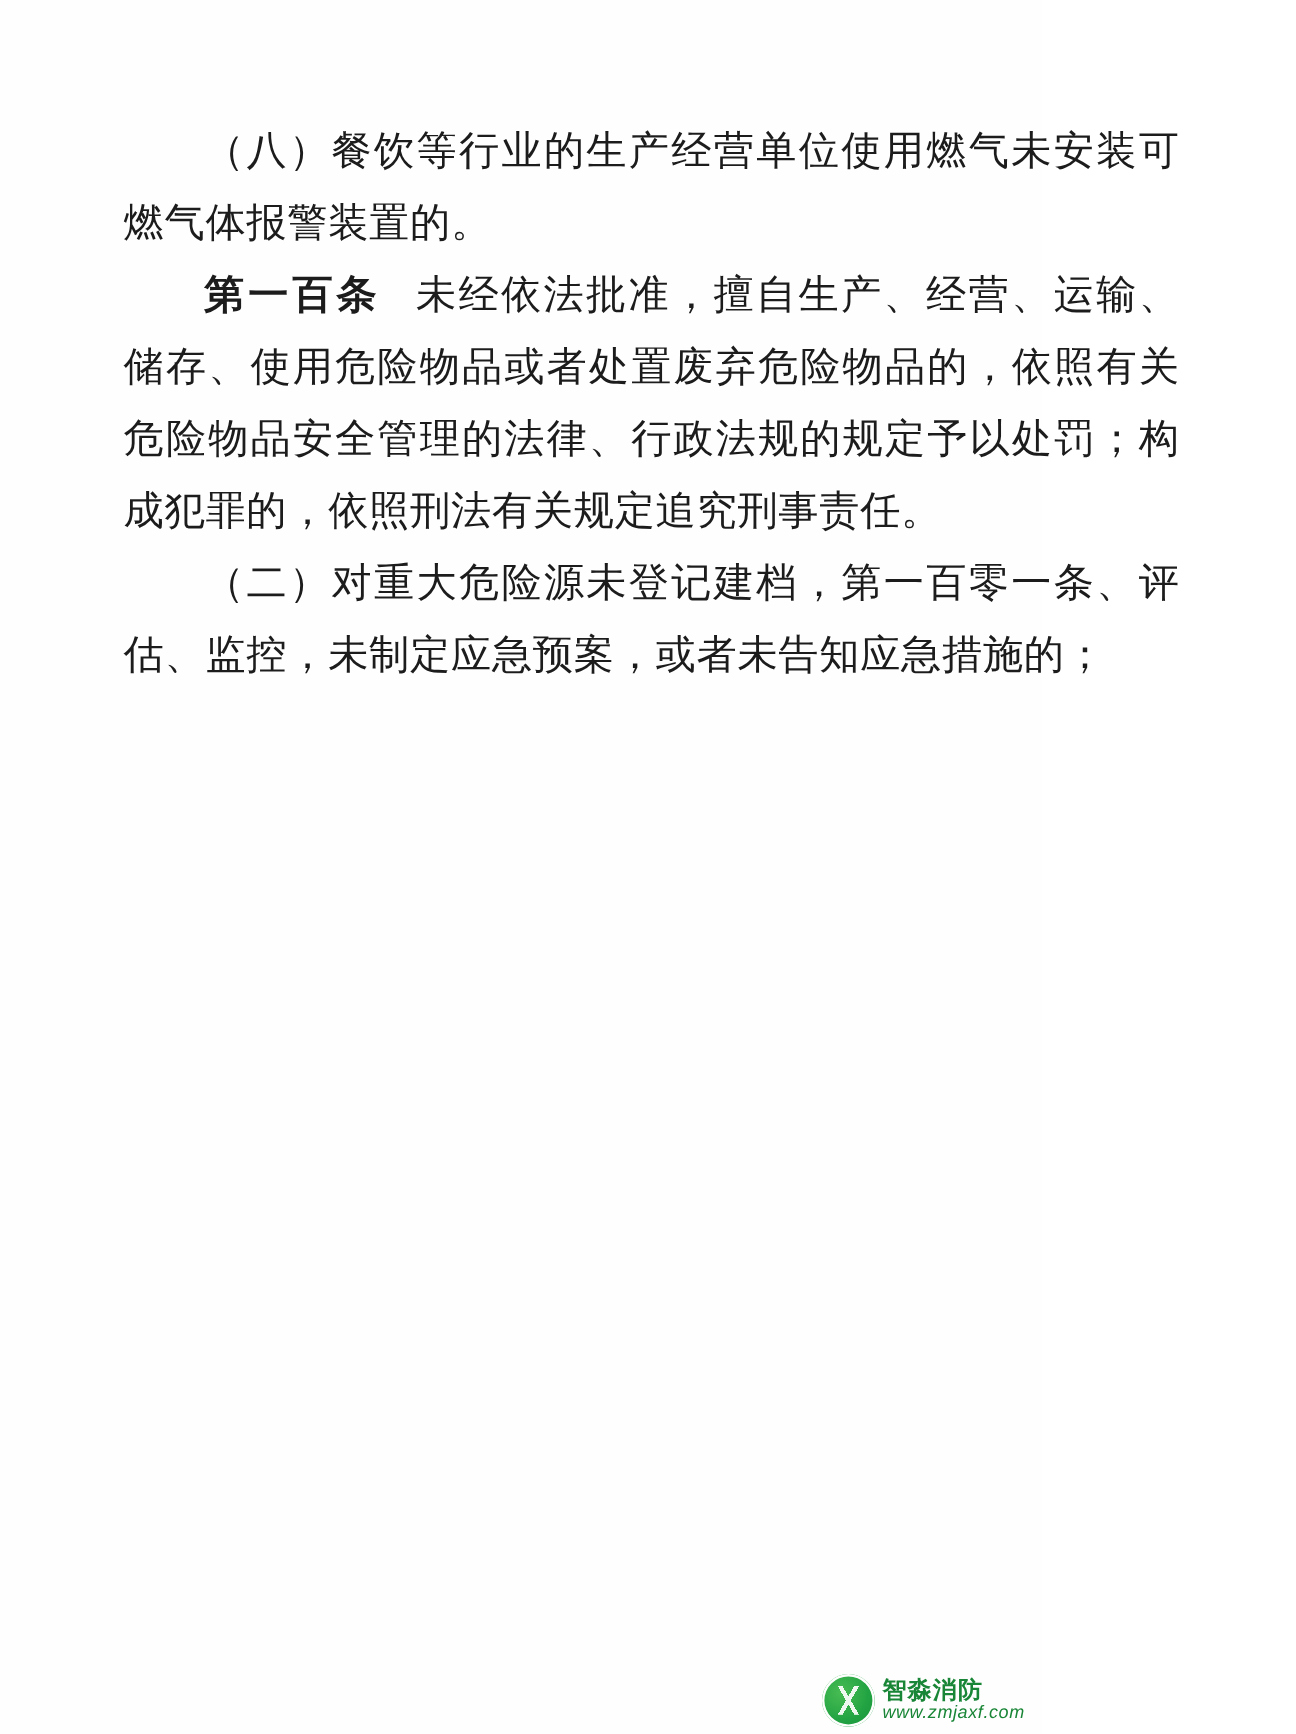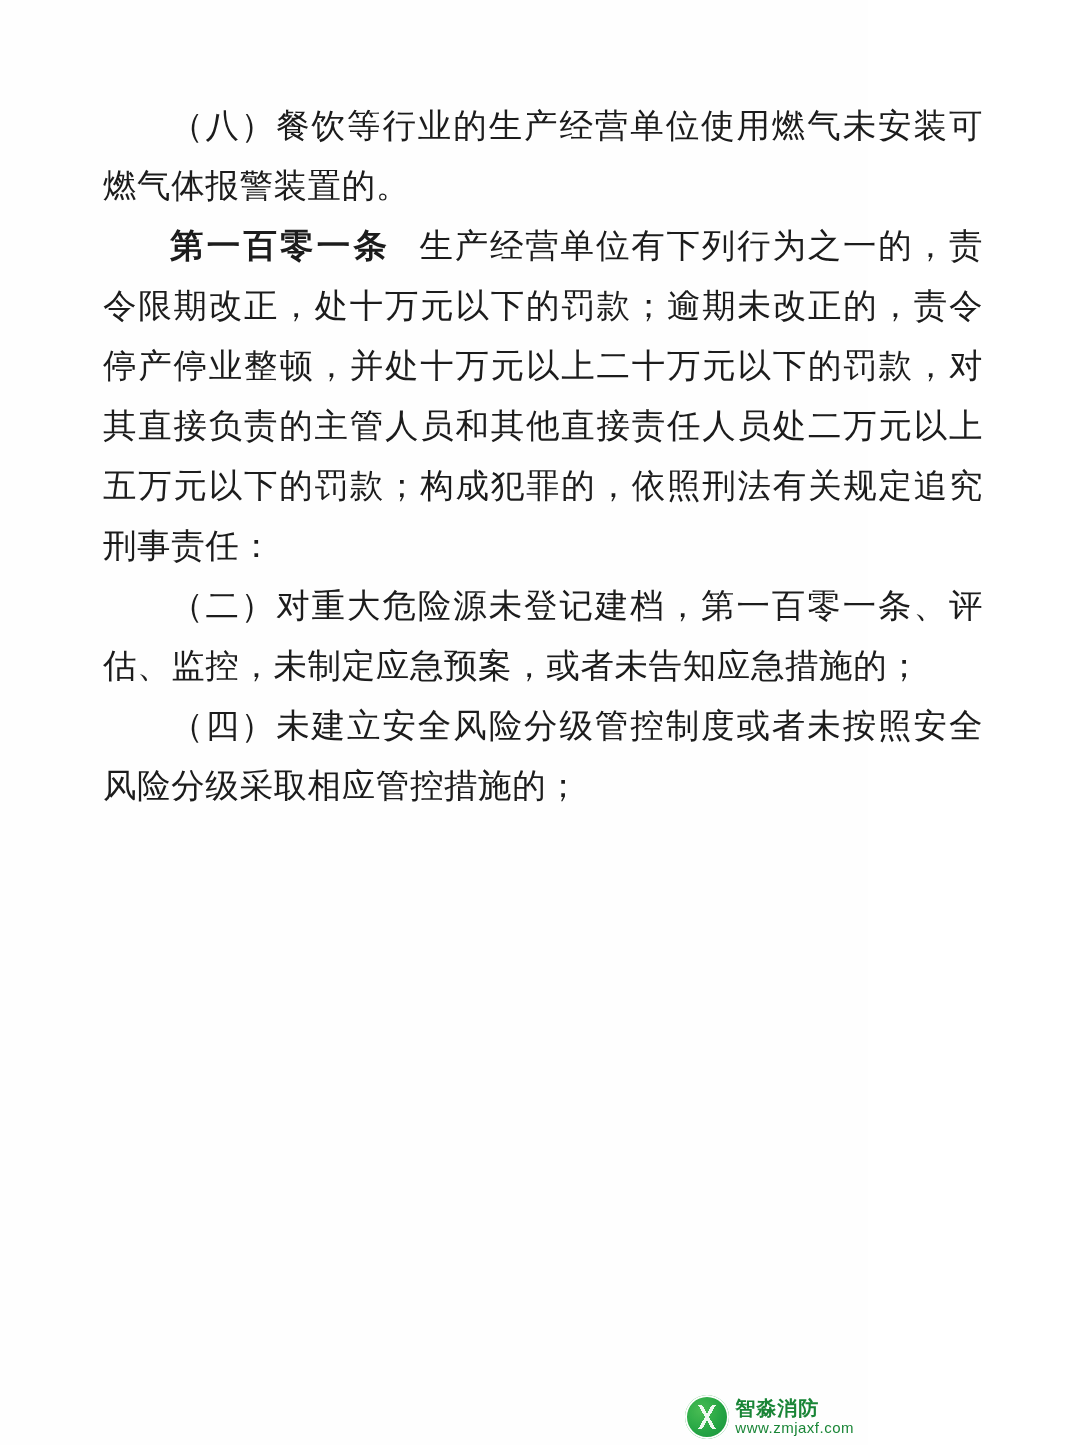--- a/index.html
+++ b/index.html
@@ -76,57 +76,55 @@
       linear-gradient(60deg, transparent 45%, #ffffff 45%, #ffffff 55%, transparent 55%);
     opacity: 0.92;
   }
   .wm-text {
     display: flex;
     flex-direction: column;
     justify-content: center;
     line-height: 1.05;
   }
   .wm-title {
-    font-family: Liberation Mono, monospace;
+    font-family: Liberation Sans, sans-serif;
     font-size: 20px;
     font-weight: bold;
     color: #0d7f2c;
     letter-spacing: 1px;
   }
   .wm-url {
     font-family: "Liberation Sans", sans-serif;
     font-size: 15px;
     color: #0d7f2c;
     letter-spacing: 0.5px;
+    font-style: italic;
   }
 </style>
 </head>
 <body>
 
 <div class="page">
   <div class="content">
 
     <p class="para">
       <span>（八）餐饮等行业的生产经营单位使用燃气未安装可燃气体报警装置的。</span>
     </p>
 
+    <p class="para">
+      <span class="lead">第一百条</span><span class="gap"></span><span>未经依法批准，擅自生产、经营、运输、储存、使用危险物品或者处置废弃危险物品的，依照有关危险物品安全管理的法律、行政法规的规定予以处罚；构成犯罪的，依照刑法有关规定追究刑事责任。</span>
+    </p>
 
-    <p class="para">
-      <span class="lead">第一百零一条</span><span class="gap"></span><span>生产经营单位有下列行为之一的，责令限期改正，处十万元以下的罚款；逾期未改正的，责令停产停业整顿，并处十万元以上二十万元以下的罚款，对其直接负责的主管人员和其他直接责任人员处二万元以上五万元以下的罚款；构成犯罪的，依照刑法有关规定追究刑事责任：</span>
-    </p>
 
 
     <p class="para">
       <span>（二）对重大危险源未登记建档，第一百零一条、评估、监控，未制定应急预案，或者未告知应急措施的；</span>
     </p>
 
 
-    <p class="para">
-      <span>（四）未建立安全风险分级管控制度或者未按照安全风险分级采取相应管控措施的；</span>
-    </p>
 
   </div>
 
   <div class="watermark">
     <div class="wm-logo"></div>
     <div class="wm-text">
       <span class="wm-title">智淼消防</span>
       <span class="wm-url">www.zmjaxf.com</span>
     </div>
   </div>

